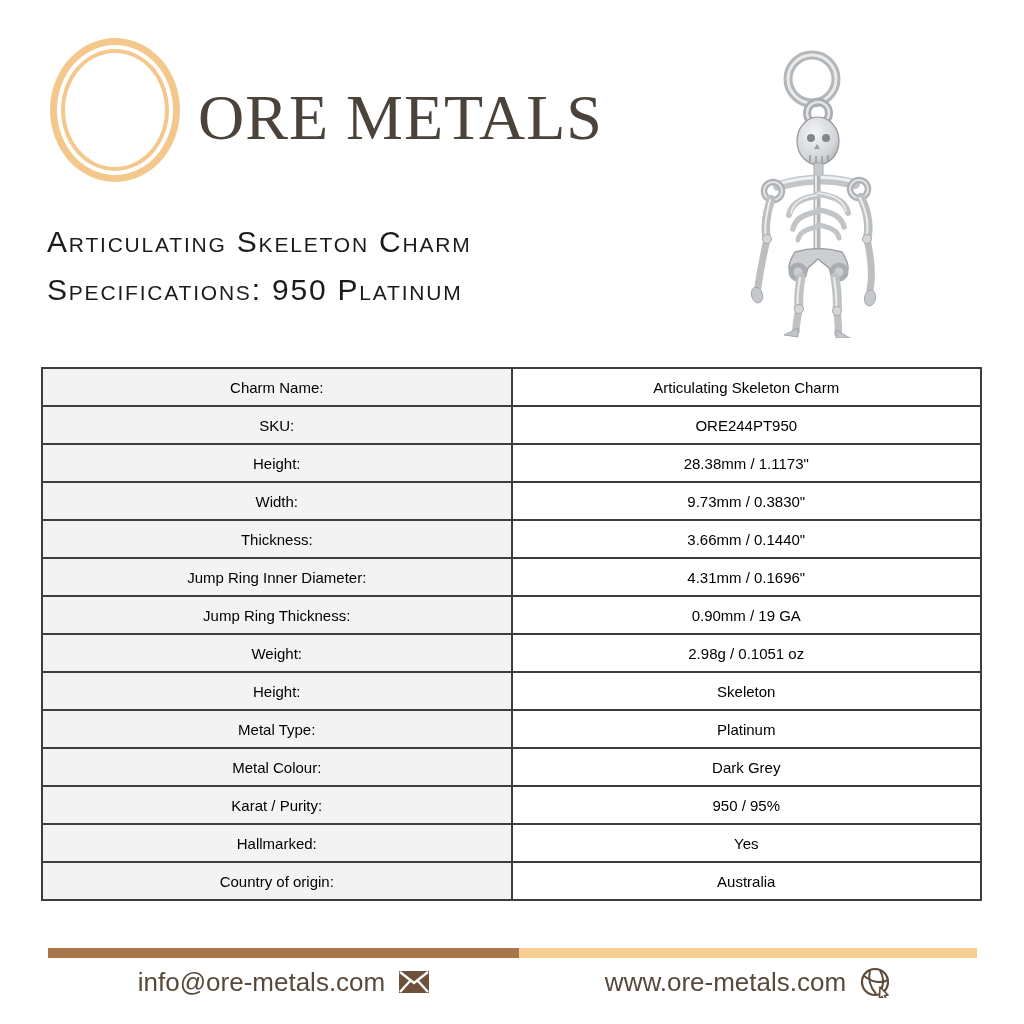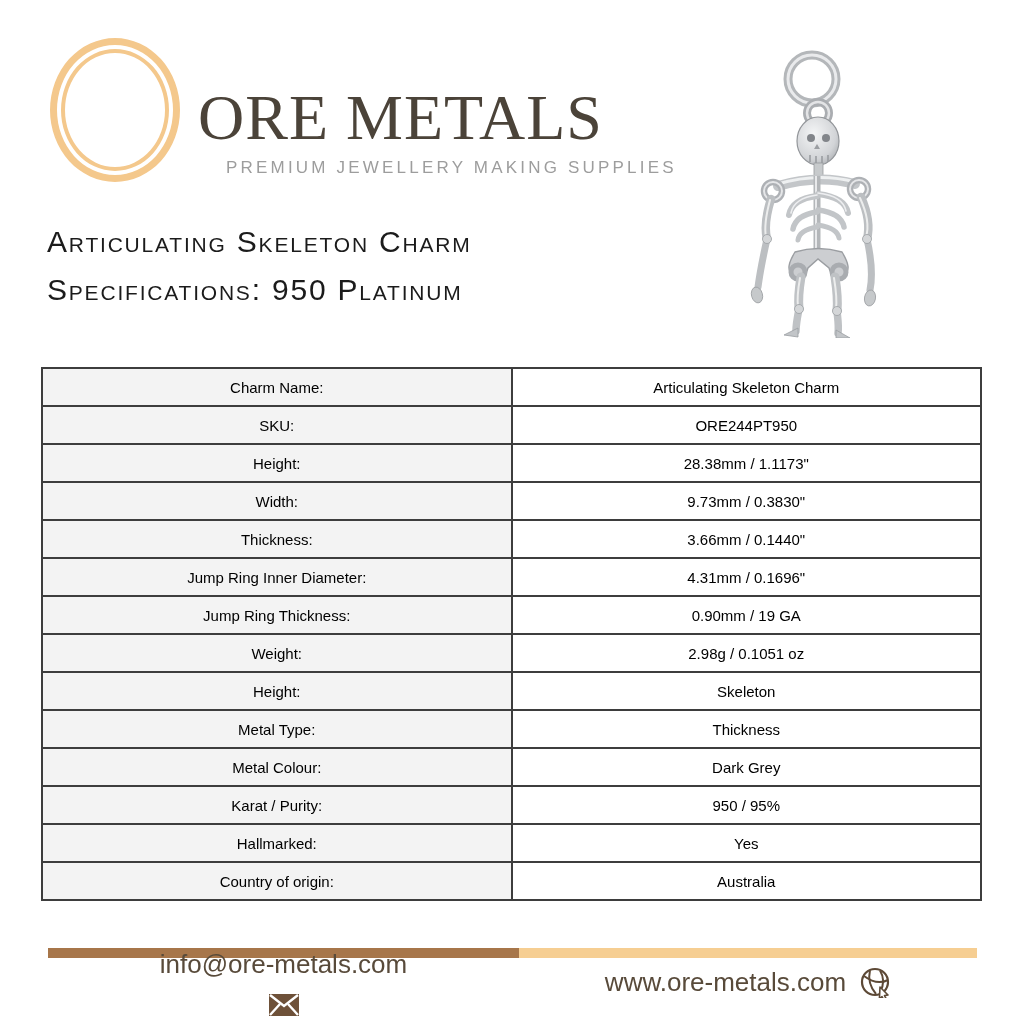--- a/index.html
+++ b/index.html
@@ -54,34 +54,33 @@
   
   .footer-bar{ position:absolute; left:48px; top:948px; width:929px; height:10px; display:flex; }
   .footer-bar .seg-brown{ width:471px; height:100%; background:#a7764a; }
   .footer-bar .seg-tan{ width:458px; height:100%; background:#f6ce92; }
 
   .footer-contact{
     position:absolute; top:962px; height:40px;
     display:flex; align-items:center; justify-content:center; gap:14px;
     font-size:26px; color:#584a3a;
   }
-  .footer-contact.email{ left:48px; width:471px;flex-direction:column; }
+  .footer-contact.email{ left:48px; width:471px; }
   .footer-contact.website{ left:519px; width:458px; }
   .footer-contact a{ color:#584a3a; text-decoration:none; }
 </style>
 </head>
 <body>
 
 <div class="logo-ring-outer">
   <div class="logo-ring-inner"></div>
 </div>
 
 <div class="brand-block">
   <div class="brand-name">ORE METALS</div>
-  <div class="brand-tagline">PREMIUM JEWELLERY MAKING SUPPLIES</div>
 </div>
 
 <div class="charm-wrap">
   <svg width="170" height="292" viewBox="0 0 170 292" xmlns="http://www.w3.org/2000/svg">
     <defs>
       <radialGradient id="skullg" cx="40%" cy="35%" r="75%">
         <stop offset="0%" stop-color="#f4f5f6"></stop>
         <stop offset="70%" stop-color="#d2d4d7"></stop>
         <stop offset="100%" stop-color="#a9acb0"></stop>
       </radialGradient>
@@ -188,21 +187,21 @@
     <tr>
       <td class="label">Weight:</td>
       <td class="value">2.98g / 0.1051 oz</td>
     </tr>
     <tr>
       <td class="label">Height:</td>
       <td class="value">Skeleton</td>
     </tr>
     <tr>
       <td class="label">Metal Type:</td>
-      <td class="value">Thickness</td>
+      <td class="value">Platinum</td>
     </tr>
     <tr>
       <td class="label">Metal Colour:</td>
       <td class="value">Dark Grey</td>
     </tr>
     <tr>
       <td class="label">Karat / Purity:</td>
       <td class="value">950 / 95%</td>
     </tr>
     <tr>

